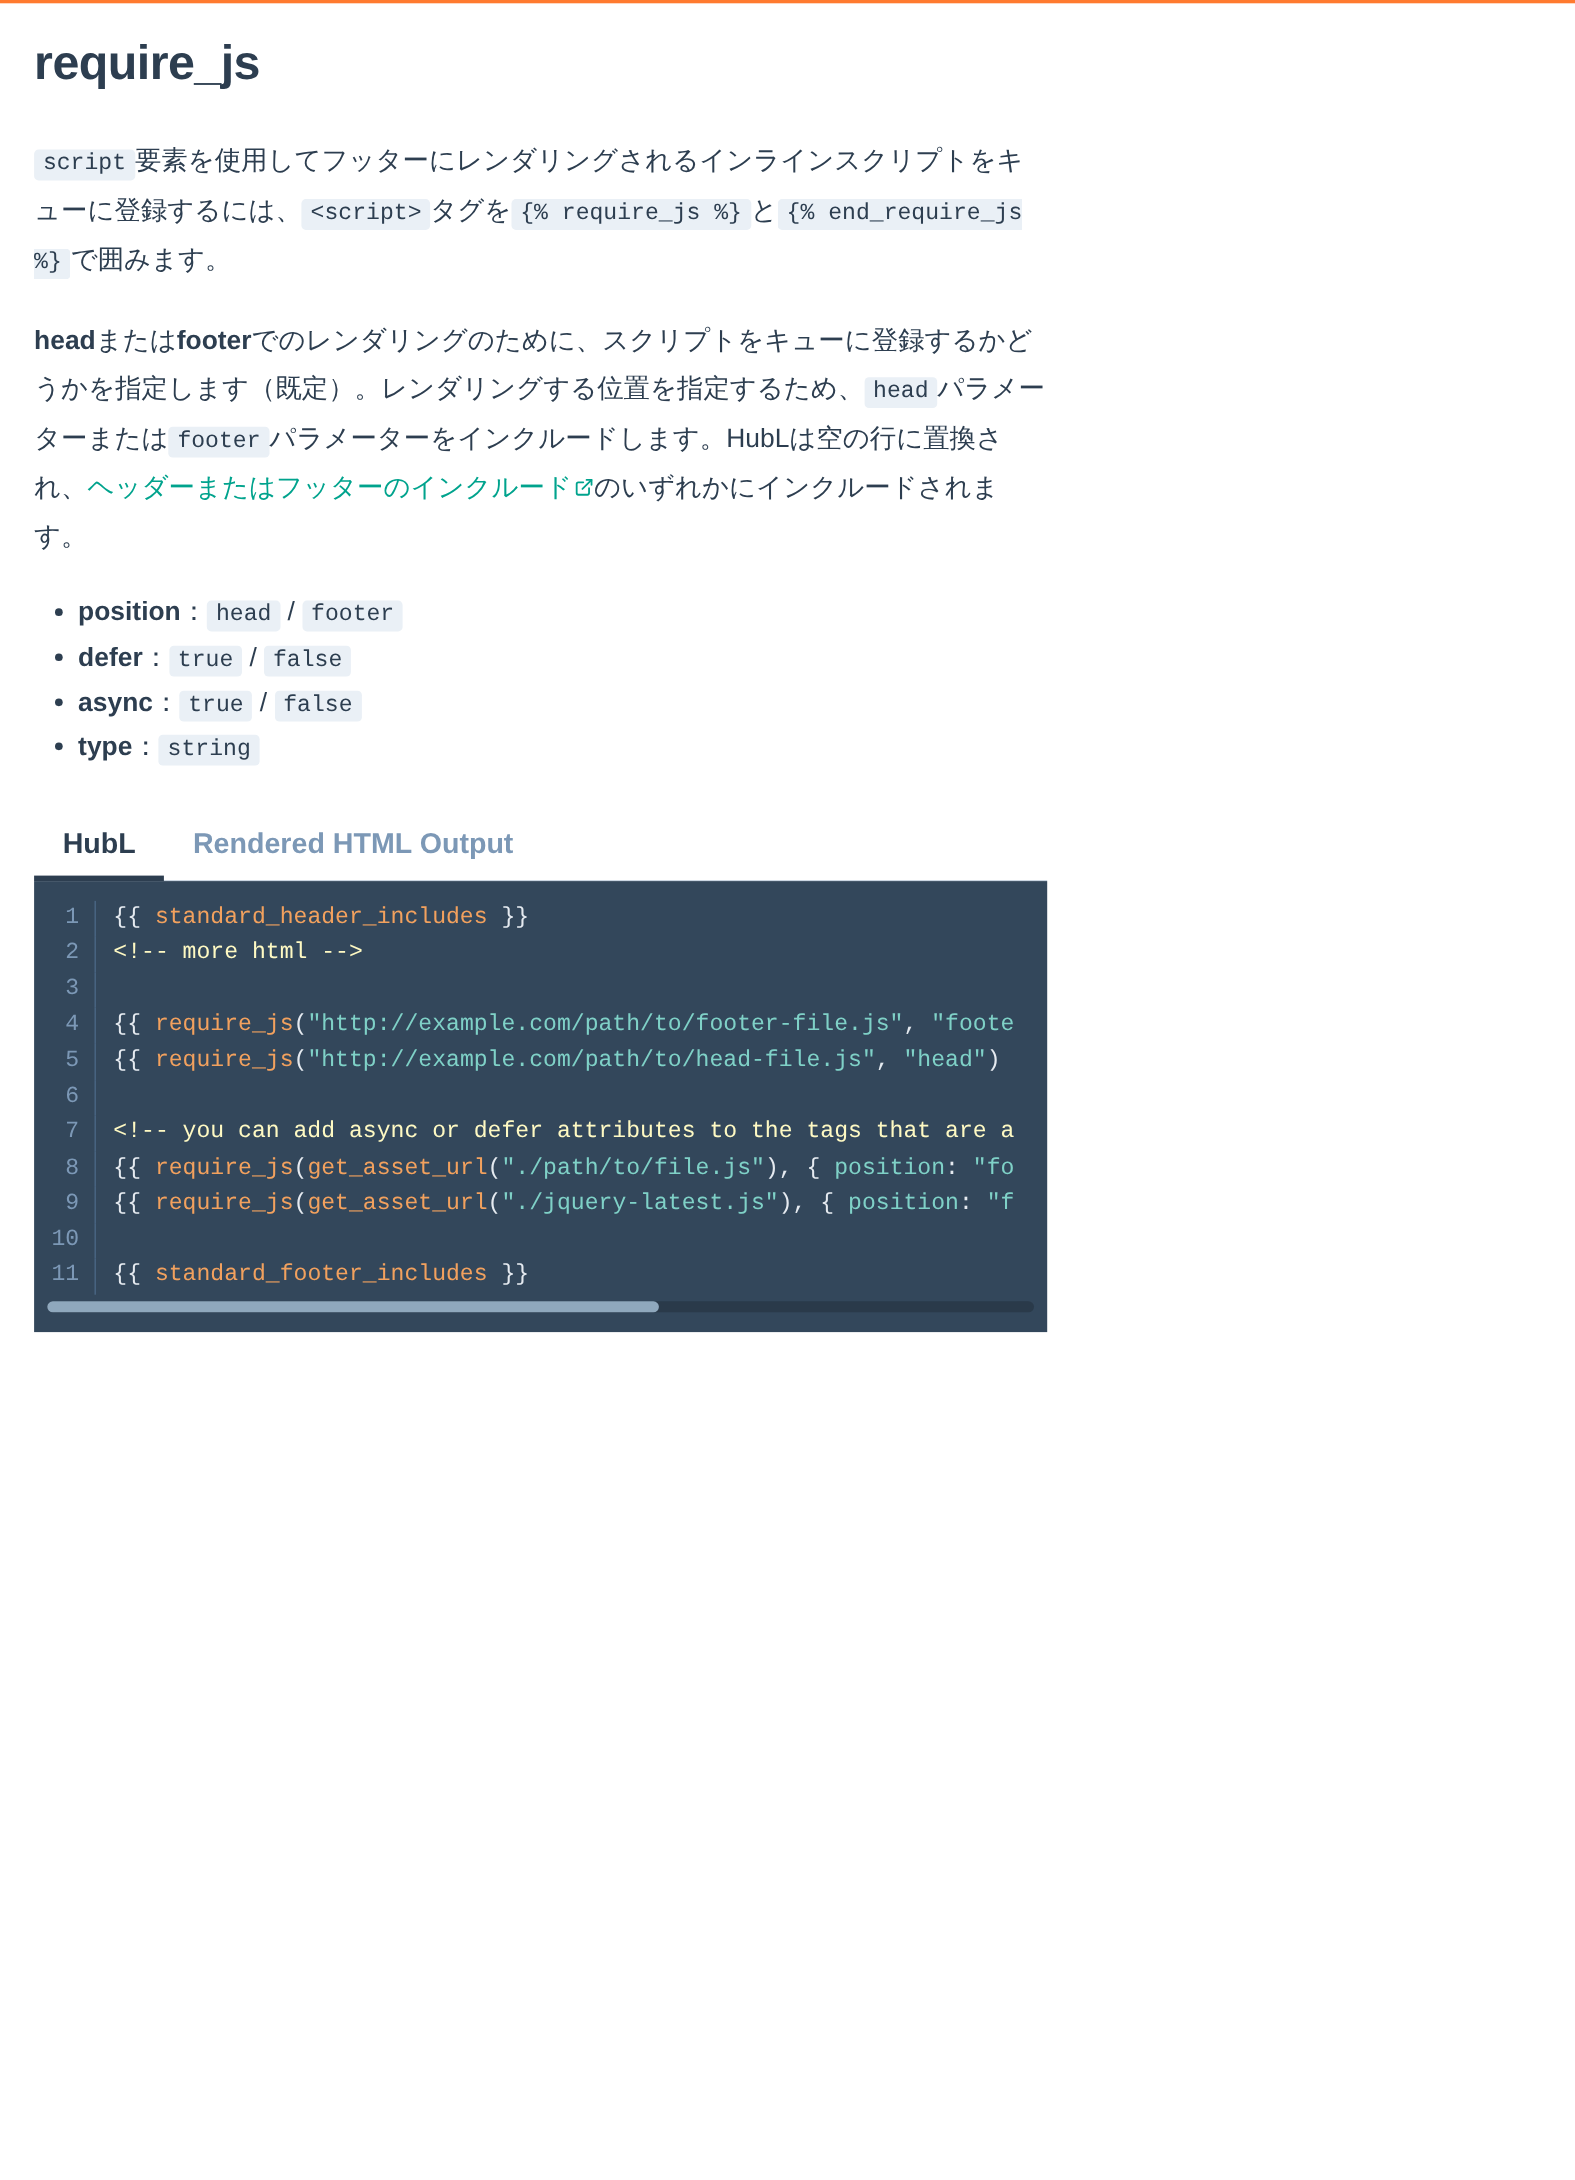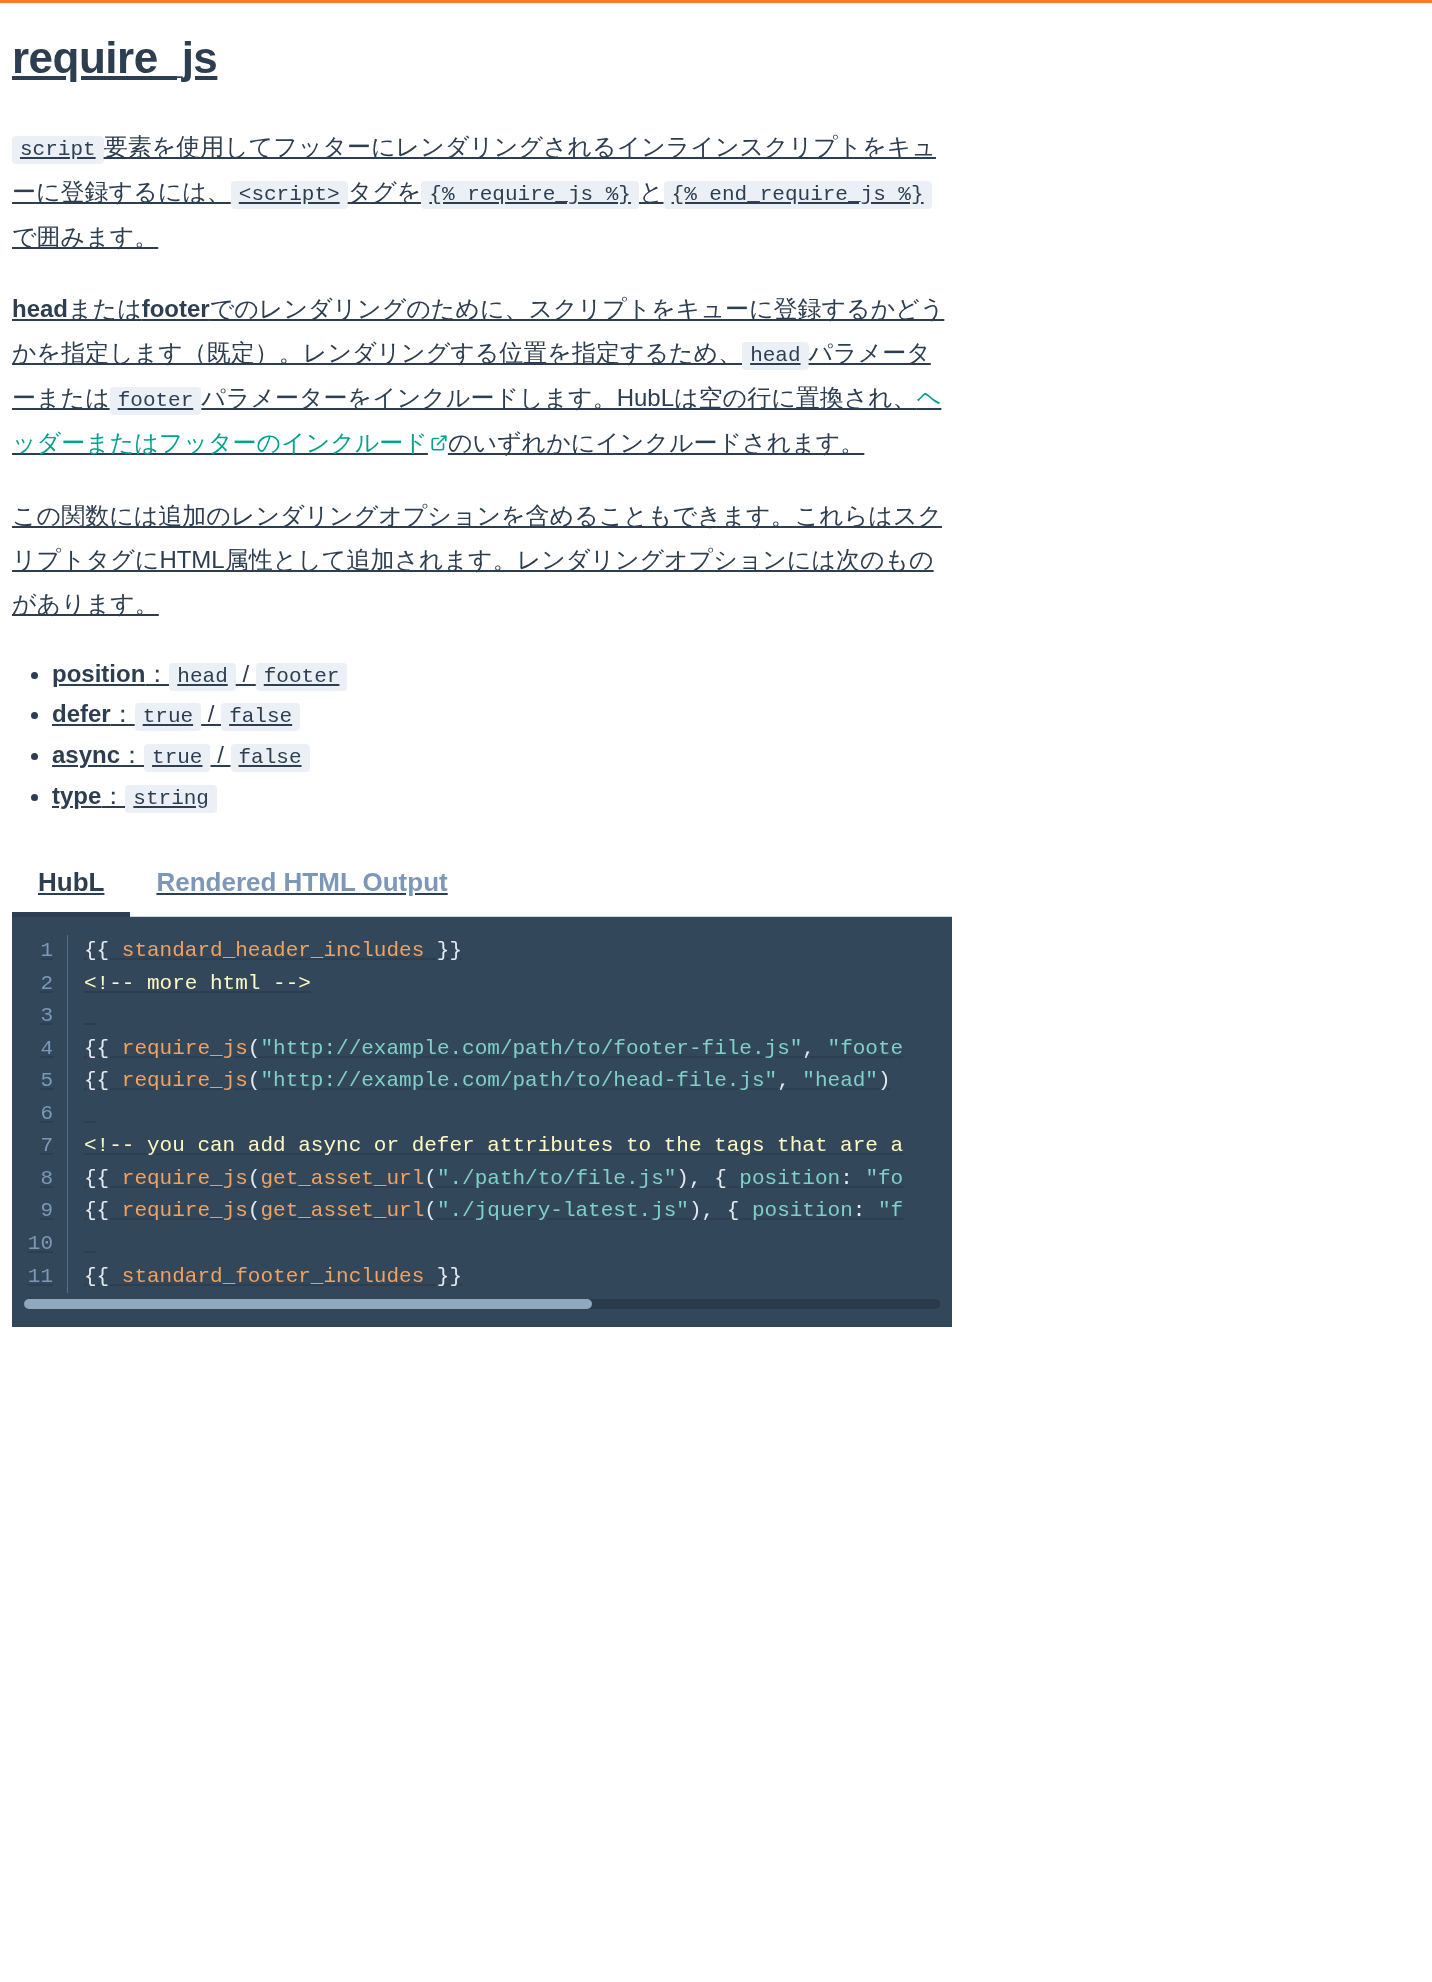--- a/index.html
+++ b/index.html
@@ -4,21 +4,21 @@
 <style>
   * { box-sizing: border-box; }
   body {
     margin: 0;
     font-family: -apple-system, BlinkMacSystemFont, "Segoe UI", Helvetica, Arial, sans-serif;
     color: #2d3e50;
     background: #fff;
     padding: 0;
   }
   .top-bar { height: 3px; background: #ff7a2f; width: 100%; }
-  .container { padding: 24px 28px 40px 12px; max-width: 980px; text-decoration: underline; }
+  .container { padding: 24px 28px 40px 31px; max-width: 980px; }
   h1 {
     font-size: 44px;
     font-weight: 700;
     margin: 6px 0 42px 0;
     letter-spacing: -0.5px;
     color: #2d3e50;
   }
   p {
     font-size: 24px;
     line-height: 1.85;
@@ -133,21 +133,20 @@
   <p>
     <span class="bold">head</span><span>または</span><span class="bold">footer</span><span>でのレンダリングのために、スクリプトをキューに登録するかどうかを指定します（既定）。レンダリングする位置を指定するため、</span><code class="inline">head</code><span>パラメーターまたは</span><code class="inline">footer</code><span>パラメーターをインクルードします。HubLは空の行に置換され、</span><a href="#" class="link"><span>ヘッダーまたはフッターのインクルード</span><span class="ext-icon">
           <svg width="18" height="18" viewBox="0 0 24 24" fill="none" stroke="#00a38d" stroke-width="2.2" stroke-linecap="round" stroke-linejoin="round">
             <path d="M18 13v6a2 2 0 0 1-2 2H5a2 2 0 0 1-2-2V8a2 2 0 0 1 2-2h6"></path>
             <polyline points="15 3 21 3 21 9"></polyline>
             <line x1="10" y1="14" x2="21" y2="3"></line>
           </svg>
         </span></a><span>のいずれかにインクルードされます。</span>
   </p>
 
-  <p>この関数には追加のレンダリングオプションを含めることもできます。これらはスクリプトタグにHTML属性として追加されます。レンダリングオプションには次のものがあります。</p>
 
   <ul class="opts">
     <li>
       <span class="bold">position</span><span>：</span><code class="inline">head</code><span> / </span><code class="inline">footer</code>
     </li>
     <li>
       <span class="bold">defer</span><span>：</span><code class="inline">true</code><span> / </span><code class="inline">false</code>
     </li>
     <li>
       <span class="bold">async</span><span>：</span><code class="inline">true</code><span> / </span><code class="inline">false</code>

